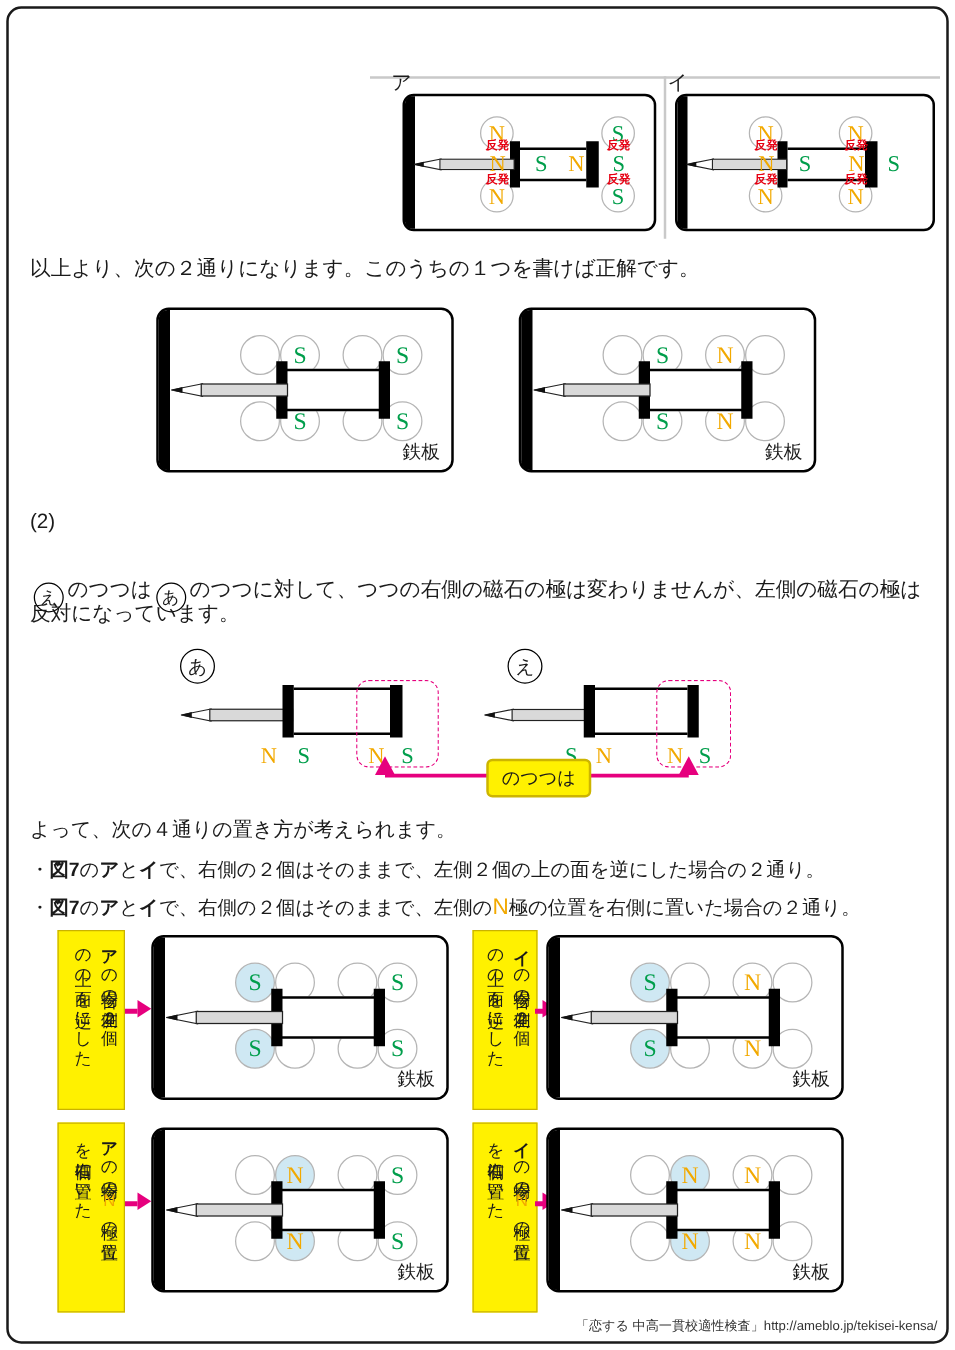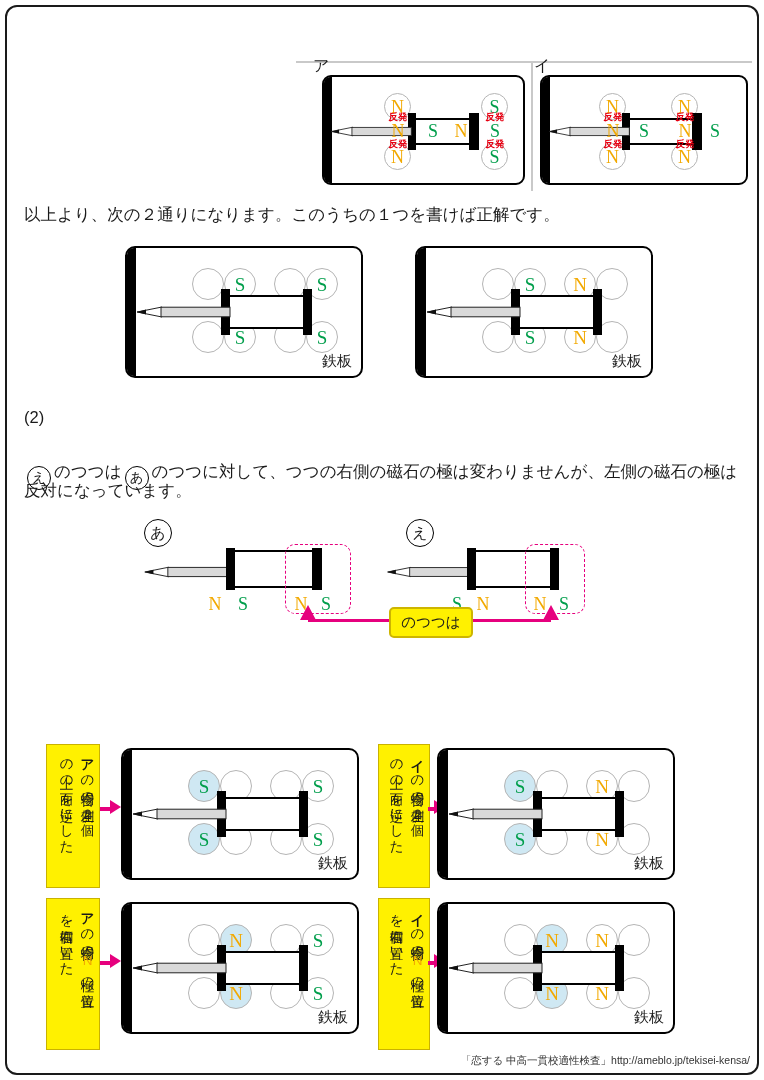--- a/index.html
+++ b/index.html
@@ -255,21 +255,28 @@
     <span class="pl pole" style="left: 144px; top: 82px; color: rgb(242, 169, 0);">N</span>
     <span class="pl pole" style="left: 168px; top: 82px; color: rgb(0, 158, 75);">S</span>
     <div class="dashedbox" style="left:142px;top:31px;width:58px;height:68px;"></div>
   </div>
 
   <div class="arrow-up" style="left:300px;top:605px;"></div>
   <div class="arrow-up" style="left:543px;top:605px;"></div>
   <div class="mag-line" style="left:308px;top:619px;width:243px;height:3px;"></div>
   <div id="kawaranai">のつつは</div>
 
-
+  <div class="txt" style="left:24px;top:654px;font-size:16px;">よって、次の４通りの置き方が考えられます。</div>
+
+  <div class="bullet" style="left:24px;top:686px;">
+    <span>・</span><span class="bd">図7</span><span>の</span><span class="bd">ア</span><span>と</span><span class="bd">イ</span><span>で、右側の２個はそのままで、左側２個の上の面を逆にした場合の２通り。</span>
+  </div>
+  <div class="bullet" style="left:24px;top:716px;">
+    <span>・</span><span class="bd">図7</span><span>の</span><span class="bd">ア</span><span>と</span><span class="bd">イ</span><span>で、右側の２個はそのままで、左側の</span><span class="pole" style="font-family: inherit; color: rgb(242, 169, 0);">N</span><span>極の位置を右側に置いた場合の２通り。</span>
+  </div>
 
   <div class="side-label" style="left:46px;top:744px;width:54px;height:144px;">
     <div><span class="bd">ア</span><span>の場合の左側２個</span></div>
     <div><span>の上の面を逆にした</span></div>
   </div>
   <div class="mag-line" style="left:100px;top:807px;width:10px;height:4px;"></div>
   <div class="arrow-right" style="left:110px;top:800px;"></div>
 
   <div class="side-label" style="left:378px;top:744px;width:52px;height:144px;">
     <div><span class="bd">イ</span><span>の場合の左側２個</span></div>

